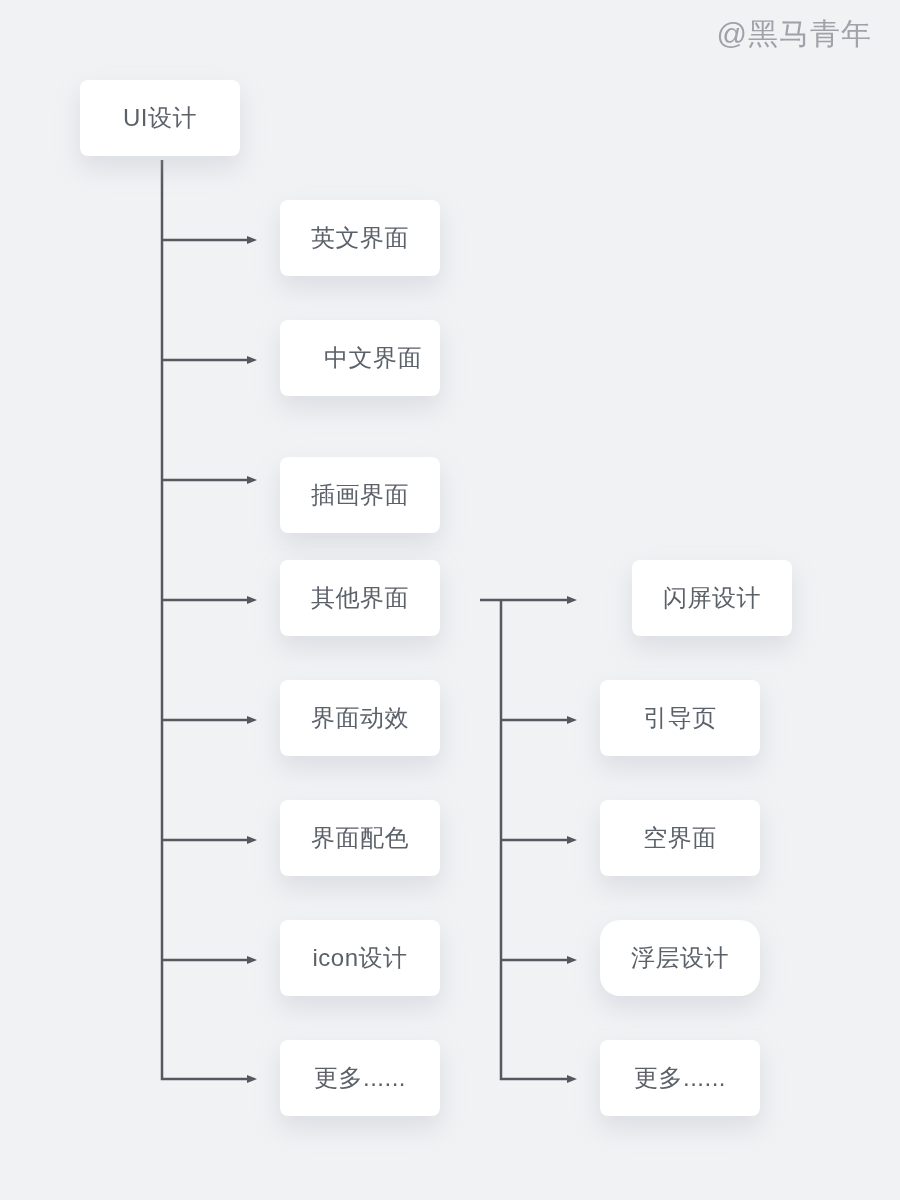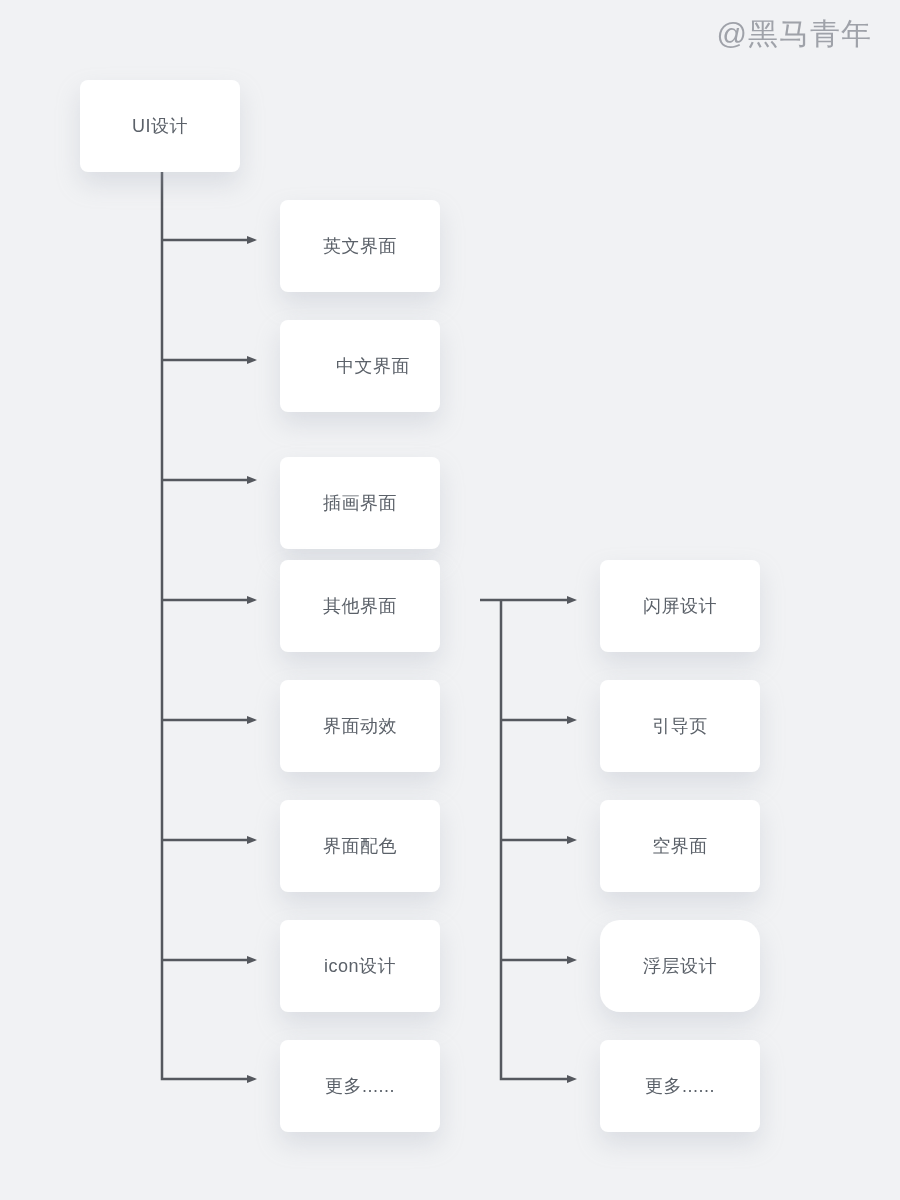--- a/index.html
+++ b/index.html
@@ -21,28 +21,28 @@
   }
   .connector-layer {
     position: absolute;
     left: 0; top: 0;
     width: 900px; height: 1200px;
     pointer-events: none;
   }
   .node {
     position: absolute;
     width: 160px;
-    height: 92px;
+    height: 76px;
     background: var(--node-bg);
     border-radius: 8px;
     box-shadow: 0 12px 24px rgba(160, 168, 184, 0.28);
     display: flex;
     align-items: center;
     justify-content: center;
-    font-size: 18px;
+    font-size: 24px;
     color: var(--node-text);
     letter-spacing: 0.5px;
     white-space: nowrap;
   }
   .watermark {
     position: absolute;
     top: 14px;
     right: 28px;
     font-size: 30px;
     color: var(--watermark);
@@ -83,19 +83,19 @@
 
   <div class="node" style="left:280px; top:200px;">英文界面</div>
   <div class="node" style="left:280px; top:320px;padding-left:26px;">中文界面</div>
   <div class="node" style="left:280px; top:440px;margin-top:17px;">插画界面</div>
   <div class="node" style="left:280px; top:560px;">其他界面</div>
   <div class="node" style="left:280px; top:680px;">界面动效</div>
   <div class="node" style="left:280px; top:800px;">界面配色</div>
   <div class="node" style="left:280px; top:920px;">icon设计</div>
   <div class="node" style="left:280px; top:1040px;">更多......</div>
 
-  <div class="node" style="left:600px; top:560px;">闪屏设计</div>
+  <div class="node" style="left:632px; top:560px;">闪屏设计</div>
   <div class="node" style="left:600px; top:680px;text-align:right;">引导页</div>
   <div class="node" style="left:600px; top:800px;">空界面</div>
   <div class="node" style="left:600px; top:920px;border-radius:20px;">浮层设计</div>
   <div class="node" style="left:600px; top:1040px;">更多......</div>
 
 </div>
 
 </body></html>

